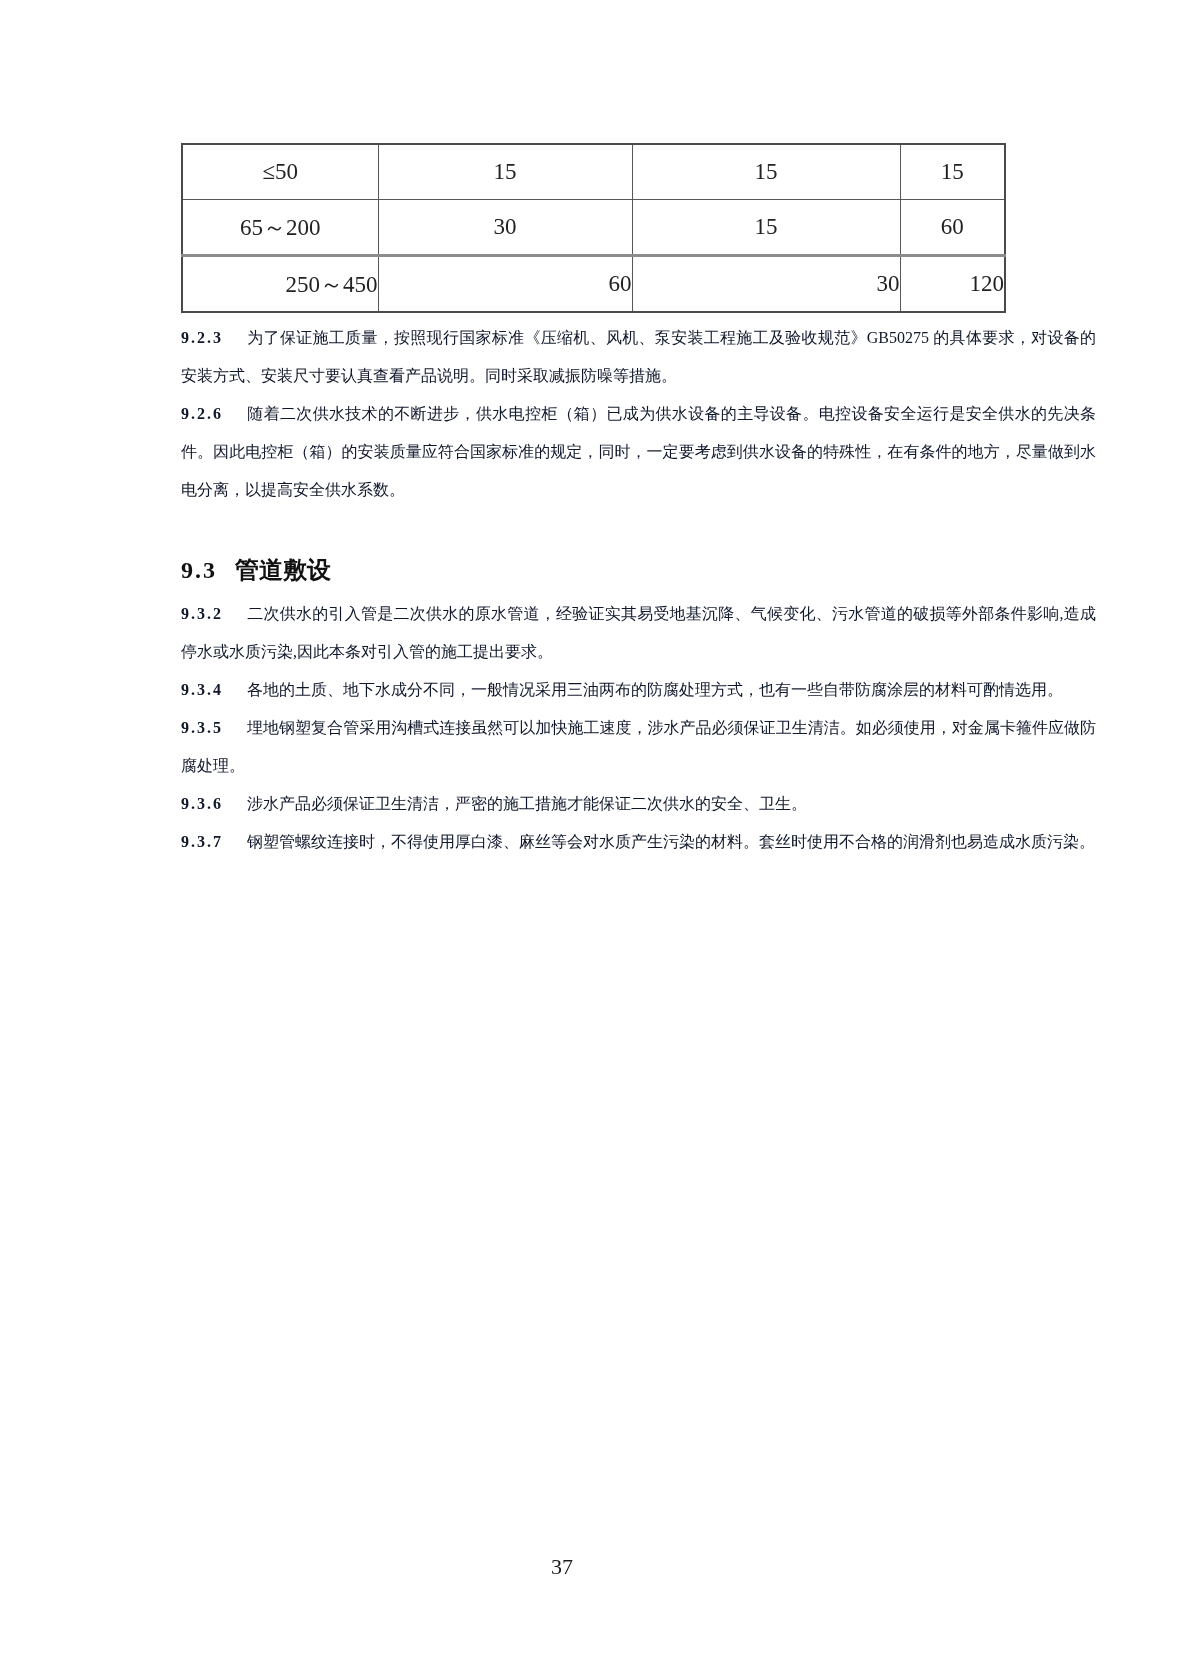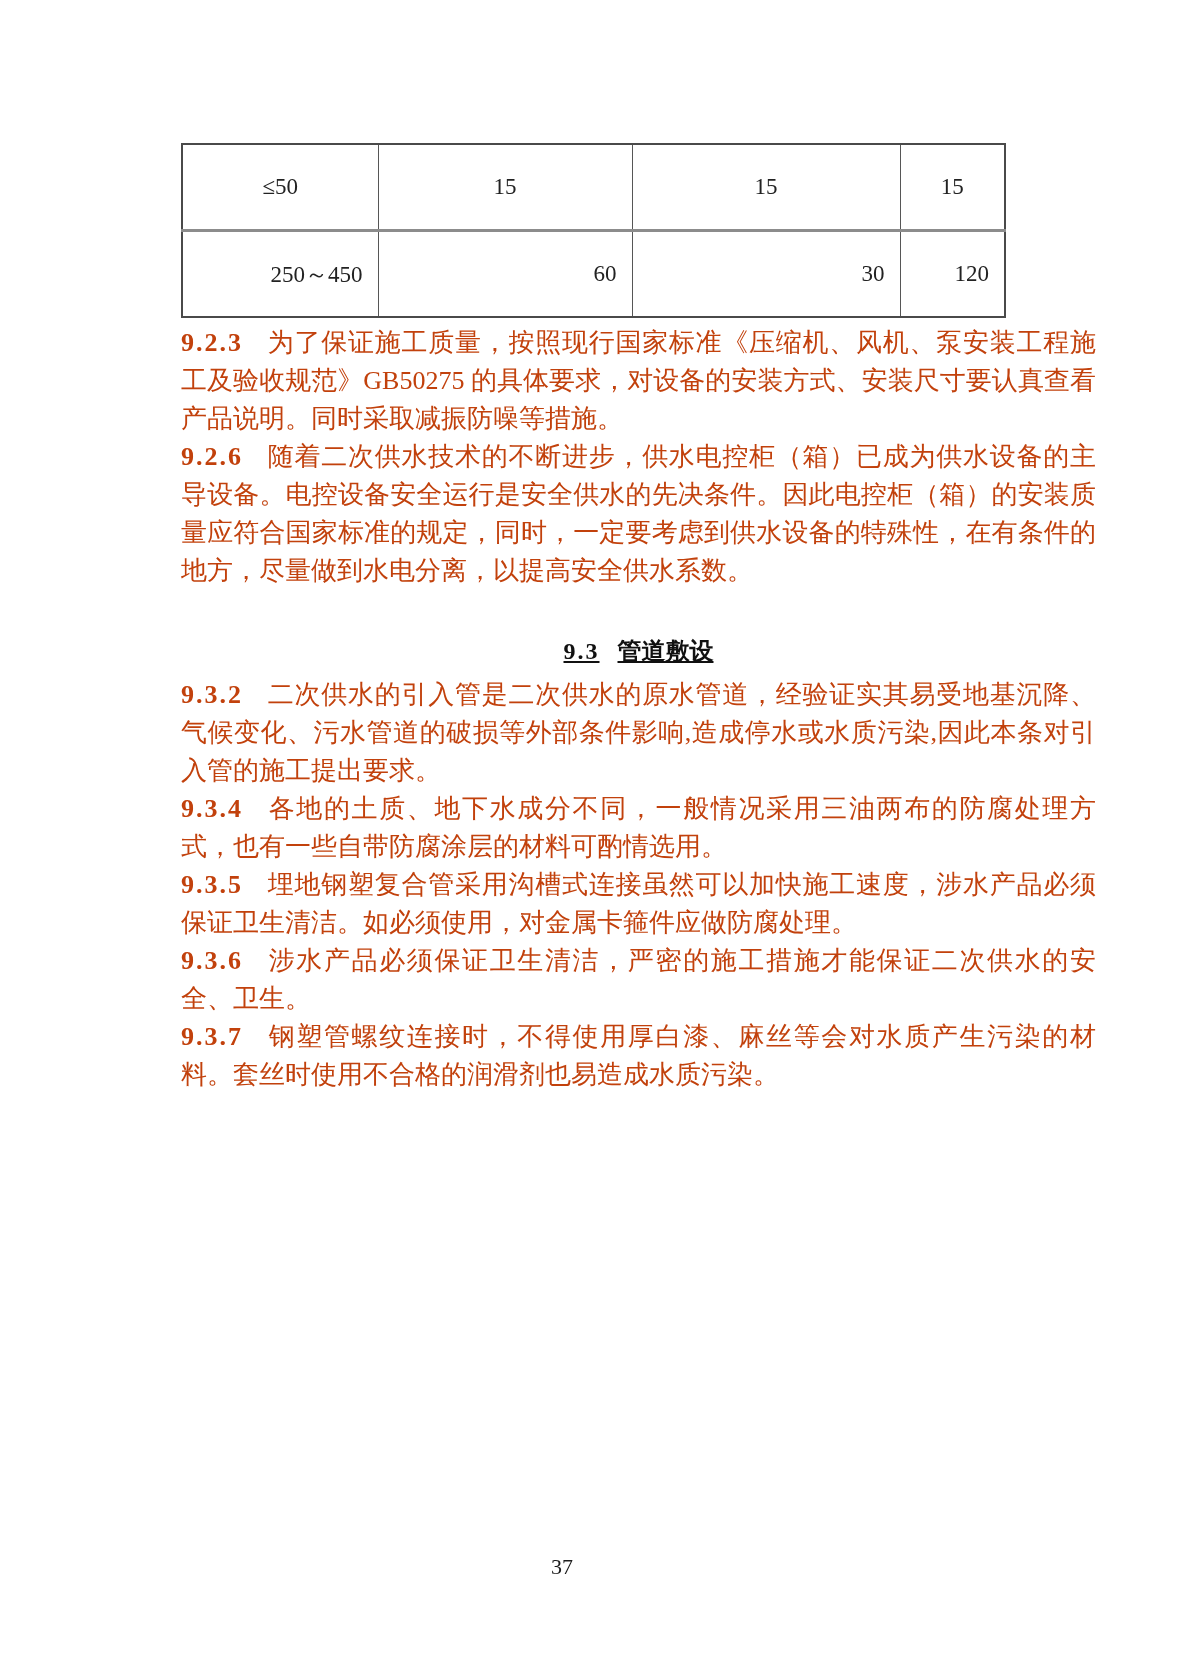--- a/index.html
+++ b/index.html
@@ -24,52 +24,51 @@
     table-layout: fixed;
     width: 825px;
   }
   table.spec-table td {
     border: 1px solid #565656;
     height: 54px;
     text-align: center;
     vertical-align: middle;
     font-size: 23px;
     color: #222222;
-    padding: 15px;
+    padding: 0;
   }
   table.spec-table { border: 2px solid #4a4a4a; }
   table.spec-table tr.thick-top td { border-top: 3px solid #8c8c8c; text-align: right; }
   .col-range  { width: 196px; }
   .col-a      { width: 254px; }
   .col-b      { width: 268px; }
   .col-c      { width: 105px; }
   
   .clauses {
     margin-top: 6px;
-    font-size: 26px;
+    font-size: 16px;
     line-height: 38px;
     text-align: justify;
-    color: #c2410c;
+    color: #0f172a;
   }
   p.clause { margin: 0; }
   .cnum {
     font-weight: 700;
     letter-spacing: 2px;
     margin-right: 24px;
     white-space: nowrap;
   }
   
   h2.section-heading {
     margin: 42px 0 4px 0;
-    text-align: center;
+    text-align: left;
     font-size: 24px;
     font-weight: 700;
     line-height: 38px;
     color: #111111;
-    text-decoration: underline;
   }
   h2.section-heading .hnum { margin-right: 18px; letter-spacing: 2px; }
   
   .page-number {
     position: absolute;
     left: 0;
     top: 1552px;
     width: 1124px;
     text-align: center;
     font-size: 22px;
@@ -89,20 +88,26 @@
         <col class="col-b">
         <col class="col-c">
     </colgroup>
     <tbody>
       <tr>
         <td>≤50</td>
         <td>15</td>
         <td>15</td>
         <td>15</td>
       </tr>
+      <tr>
+        <td>65～200</td>
+        <td>30</td>
+        <td>15</td>
+        <td>60</td>
+      </tr>
       <tr class="thick-top">
         <td>250～450</td>
         <td>60</td>
         <td>30</td>
         <td>120</td>
       </tr>
     </tbody>
   </table>
 
   <div class="clauses">

